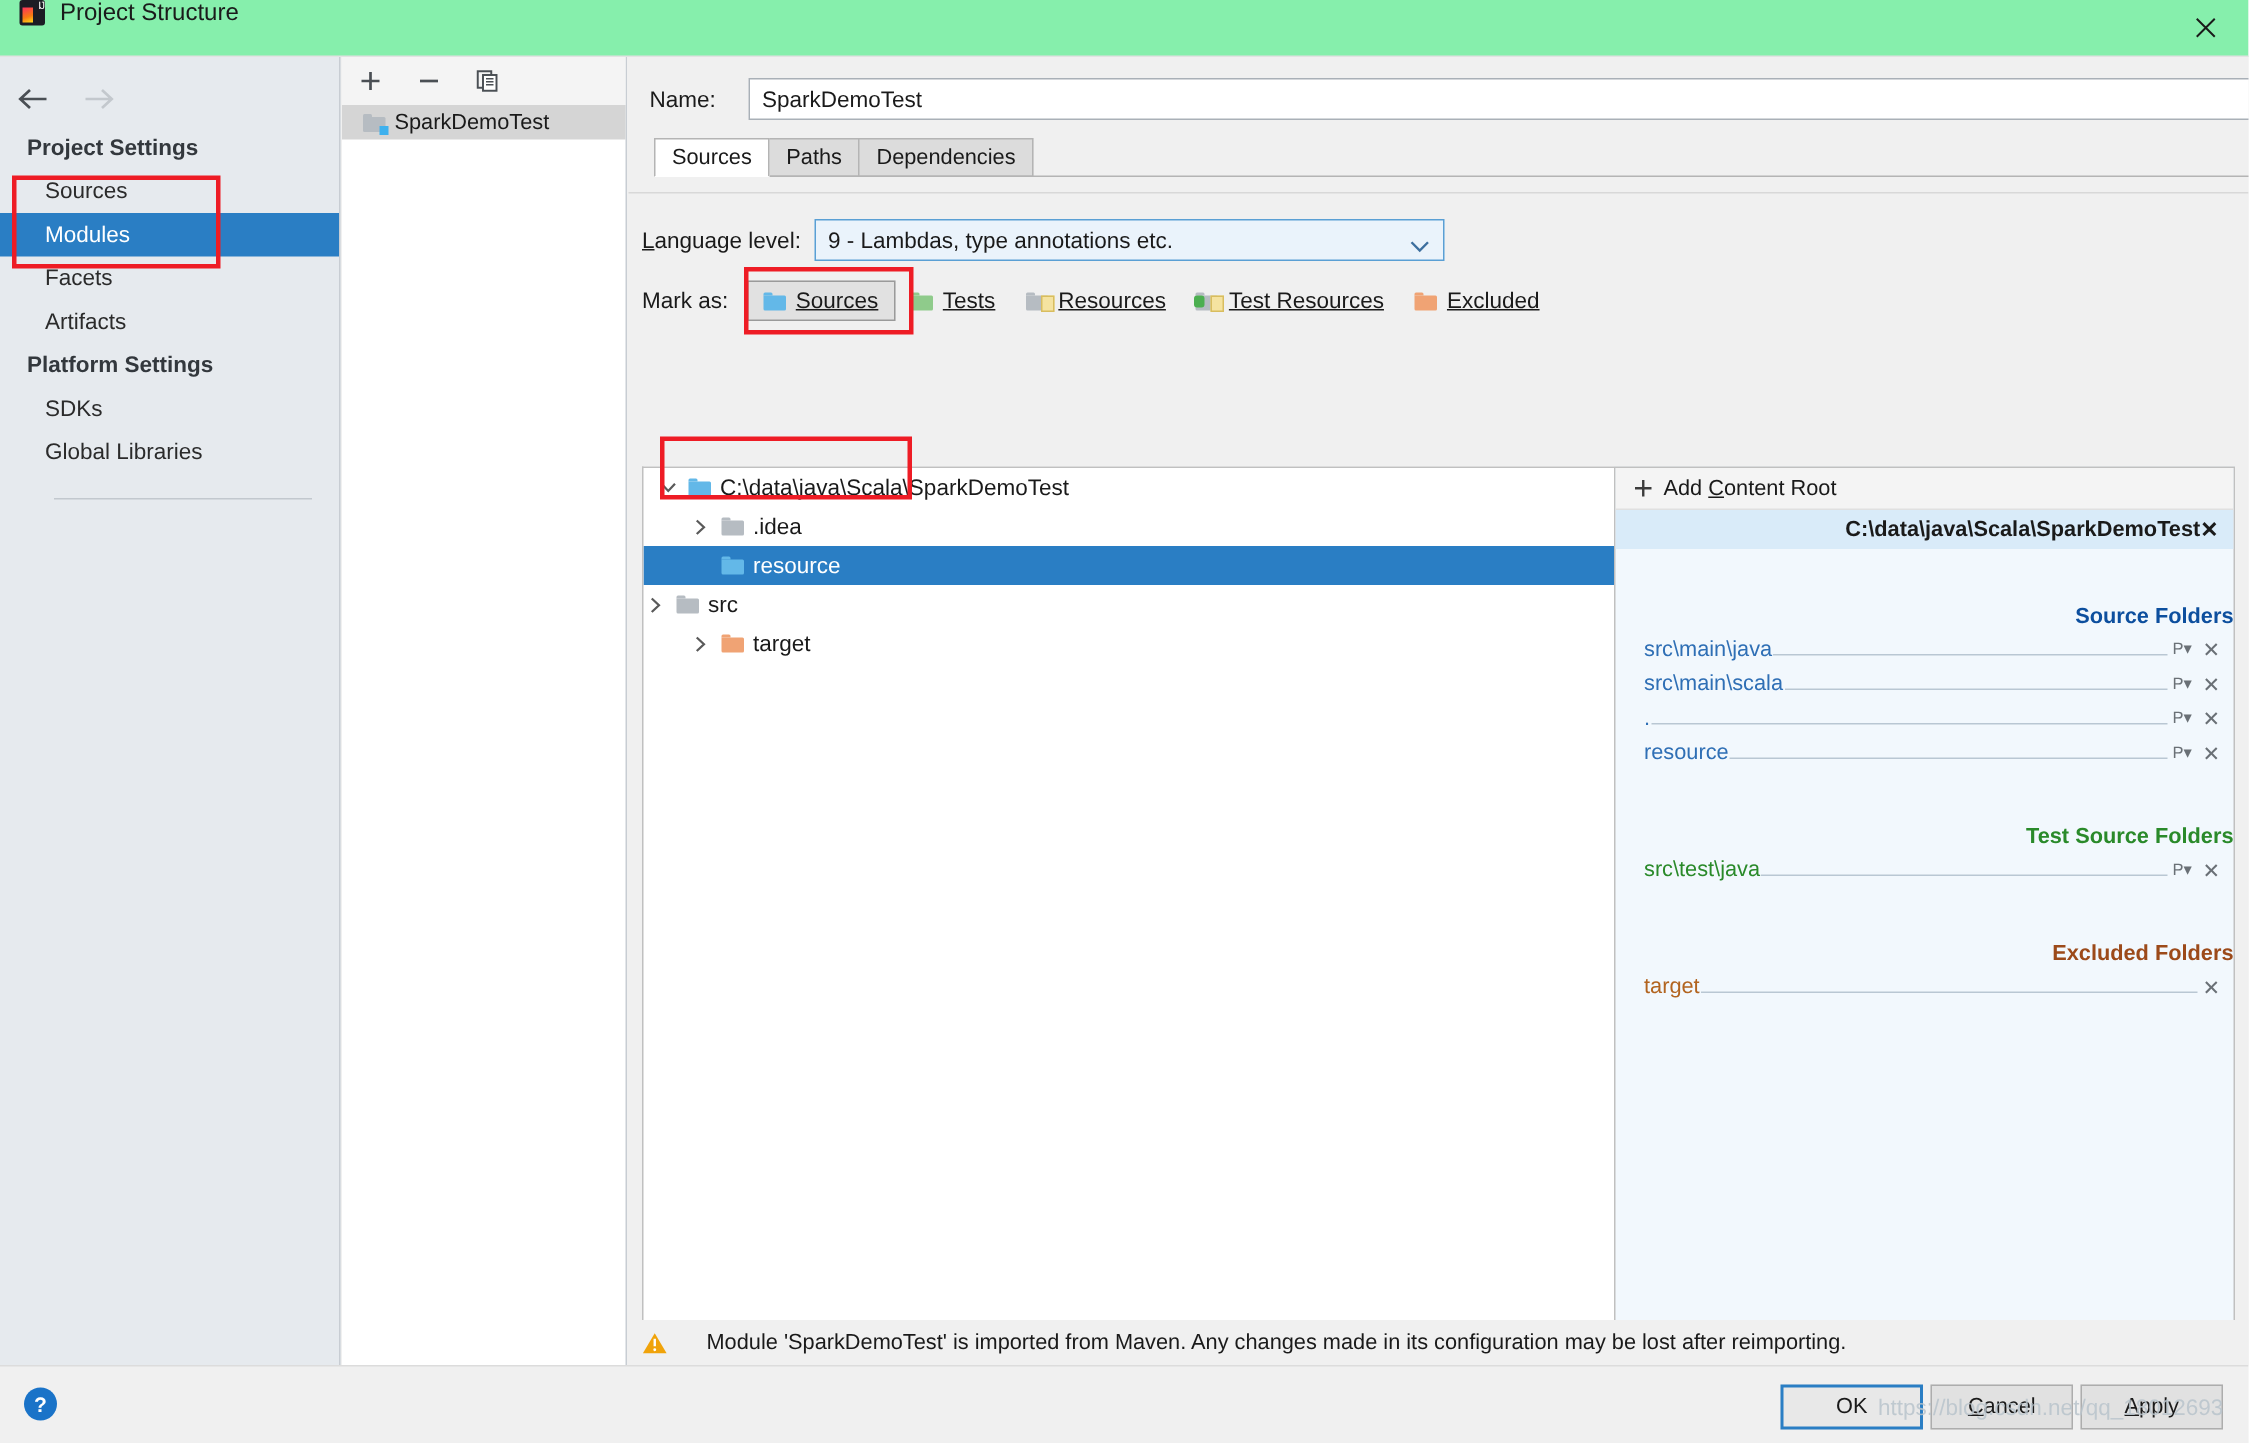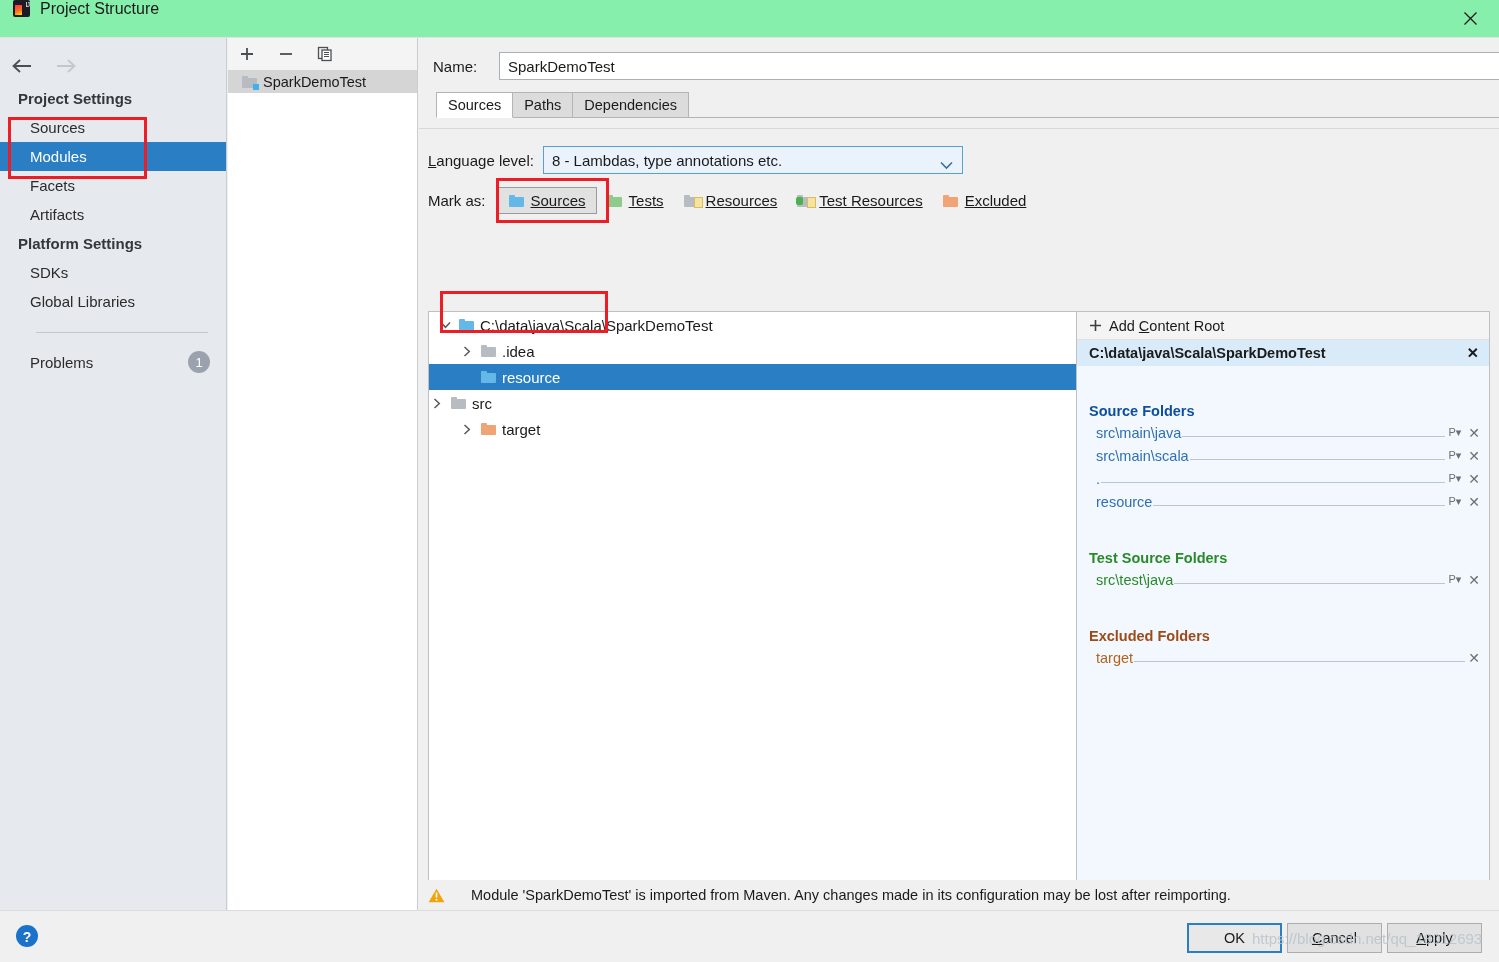--- a/index.html
+++ b/index.html
@@ -260,20 +260,21 @@
     width: 16px; height: 16px; flex: none;
     display: flex; align-items: center; justify-content: center;
   }
   .twist.blank { visibility: hidden; }
 
   .rootpanel {
     width: 414px; height: 579px;
     background: #f2f8fd;
     border: 1px solid #c0c0c0;
     overflow: hidden;
+    text-align: right;
   }
   .addroot {
     display: flex; align-items: center; gap: 7px;
     height: 28px; padding-left: 12px;
     background: #f4f4f4;
     border-bottom: 1px solid #e0e0e0;
     font-size: 14.5px;
     cursor: pointer;
   }
   .rootheader {
@@ -430,24 +431,20 @@
     <div class="nav-item selected">Modules</div>
     <div class="nav-item">Facets</div>
     <div class="nav-item">Artifacts</div>
 
     <div class="section-head">Platform Settings</div>
     <div class="nav-item">SDKs</div>
     <div class="nav-item">Global Libraries</div>
 
     <div class="nav-divider"></div>
 
-    <div class="problems-row">
-      <div class="lbl">Problems</div>
-      <div class="badge">1</div>
-    </div>
   </div>
 
   <div class="modpanel">
     <div class="modtoolbar">
       <div class="tbbtn">
         <svg width="16" height="16" viewBox="0 0 16 16">
           <path d="M8 2 L8 14 M2 8 L14 8" stroke="#4a4f54" stroke-width="1.8"></path>
         </svg>
       </div>
       <div class="tbbtn">
@@ -483,21 +480,21 @@
       <div class="tab active">Sources</div>
       <div class="tab">Paths</div>
       <div class="tab">Dependencies</div>
     </div>
 
     <div class="tabcontent">
 
       <div class="langrow">
         <div class="lbl"><u>L</u>anguage level:</div>
         <div class="combo">
-          <span>8 - Lambdas, type annotations etc.</span>
+          <span>9 - Lambdas, type annotations etc.</span>
           <span class="arrow">
             <svg width="13" height="9" viewBox="0 0 13 9">
                 <path d="M1 1.5 L6.5 7 L12 1.5" stroke="#3d6f9e" stroke-width="1.6" fill="none"></path>
               </svg>
           </span>
         </div>
       </div>
 
       <div class="markrow">
         <div class="lbl">Mark as:</div>

